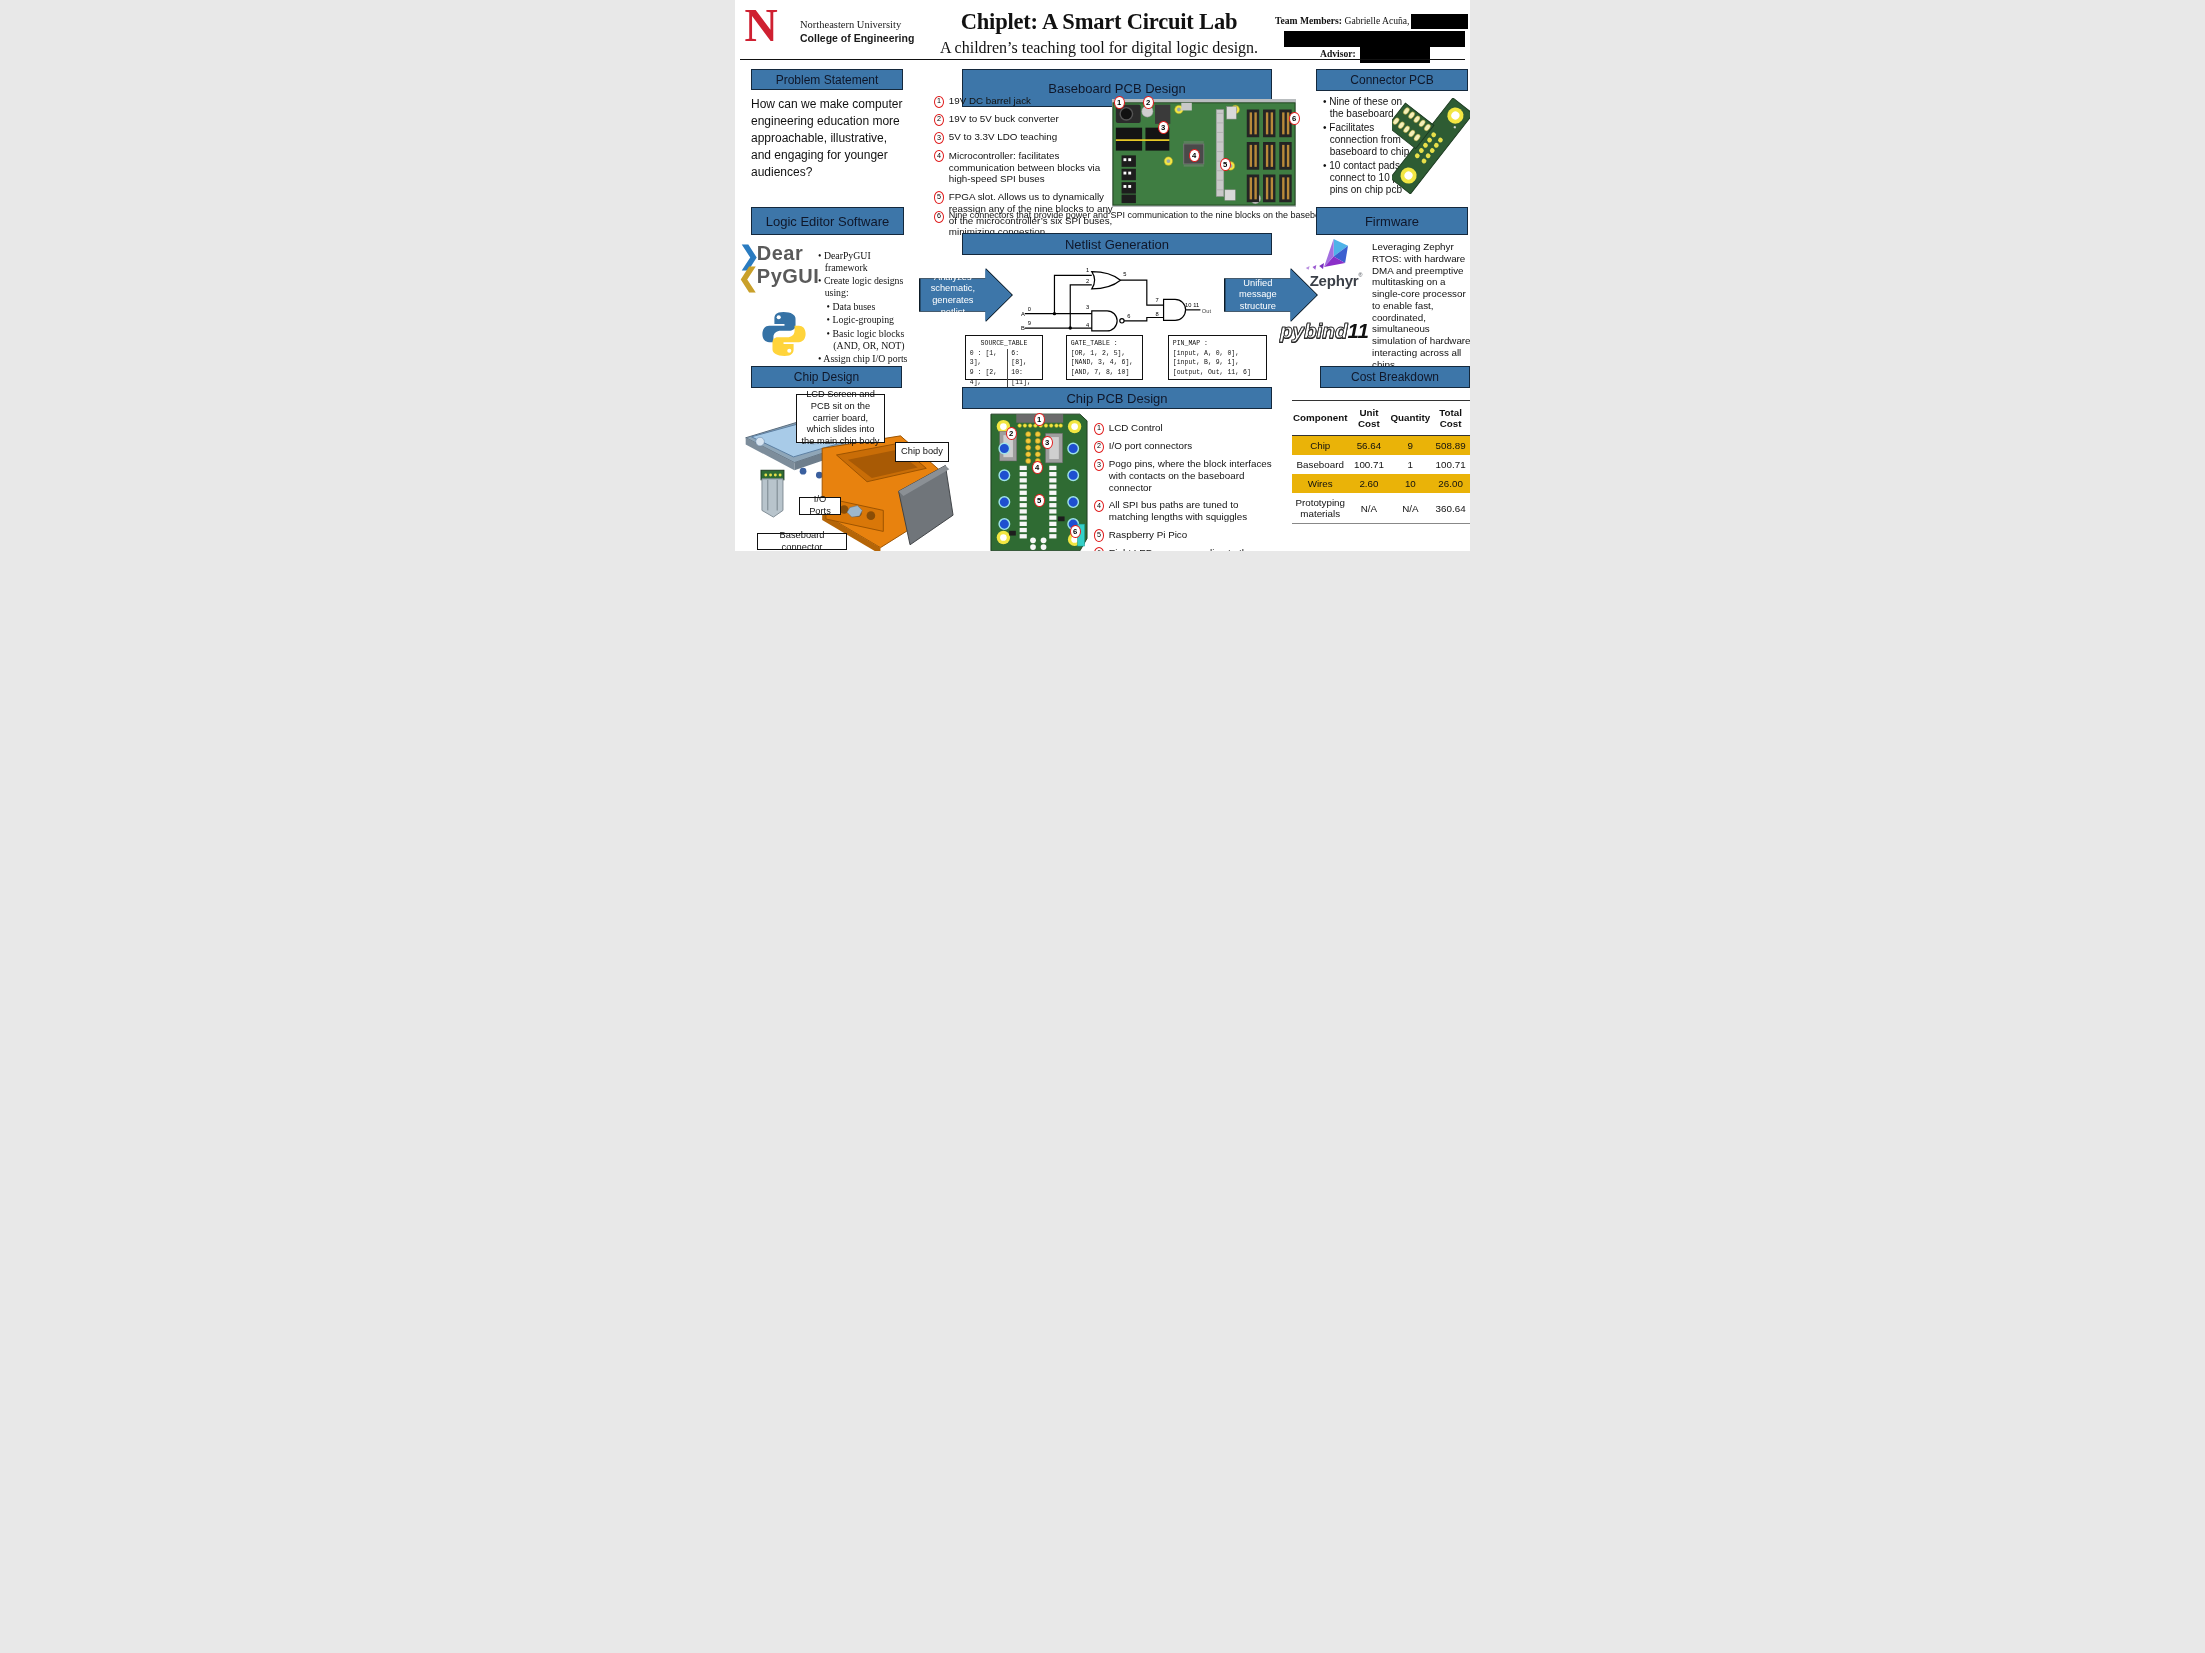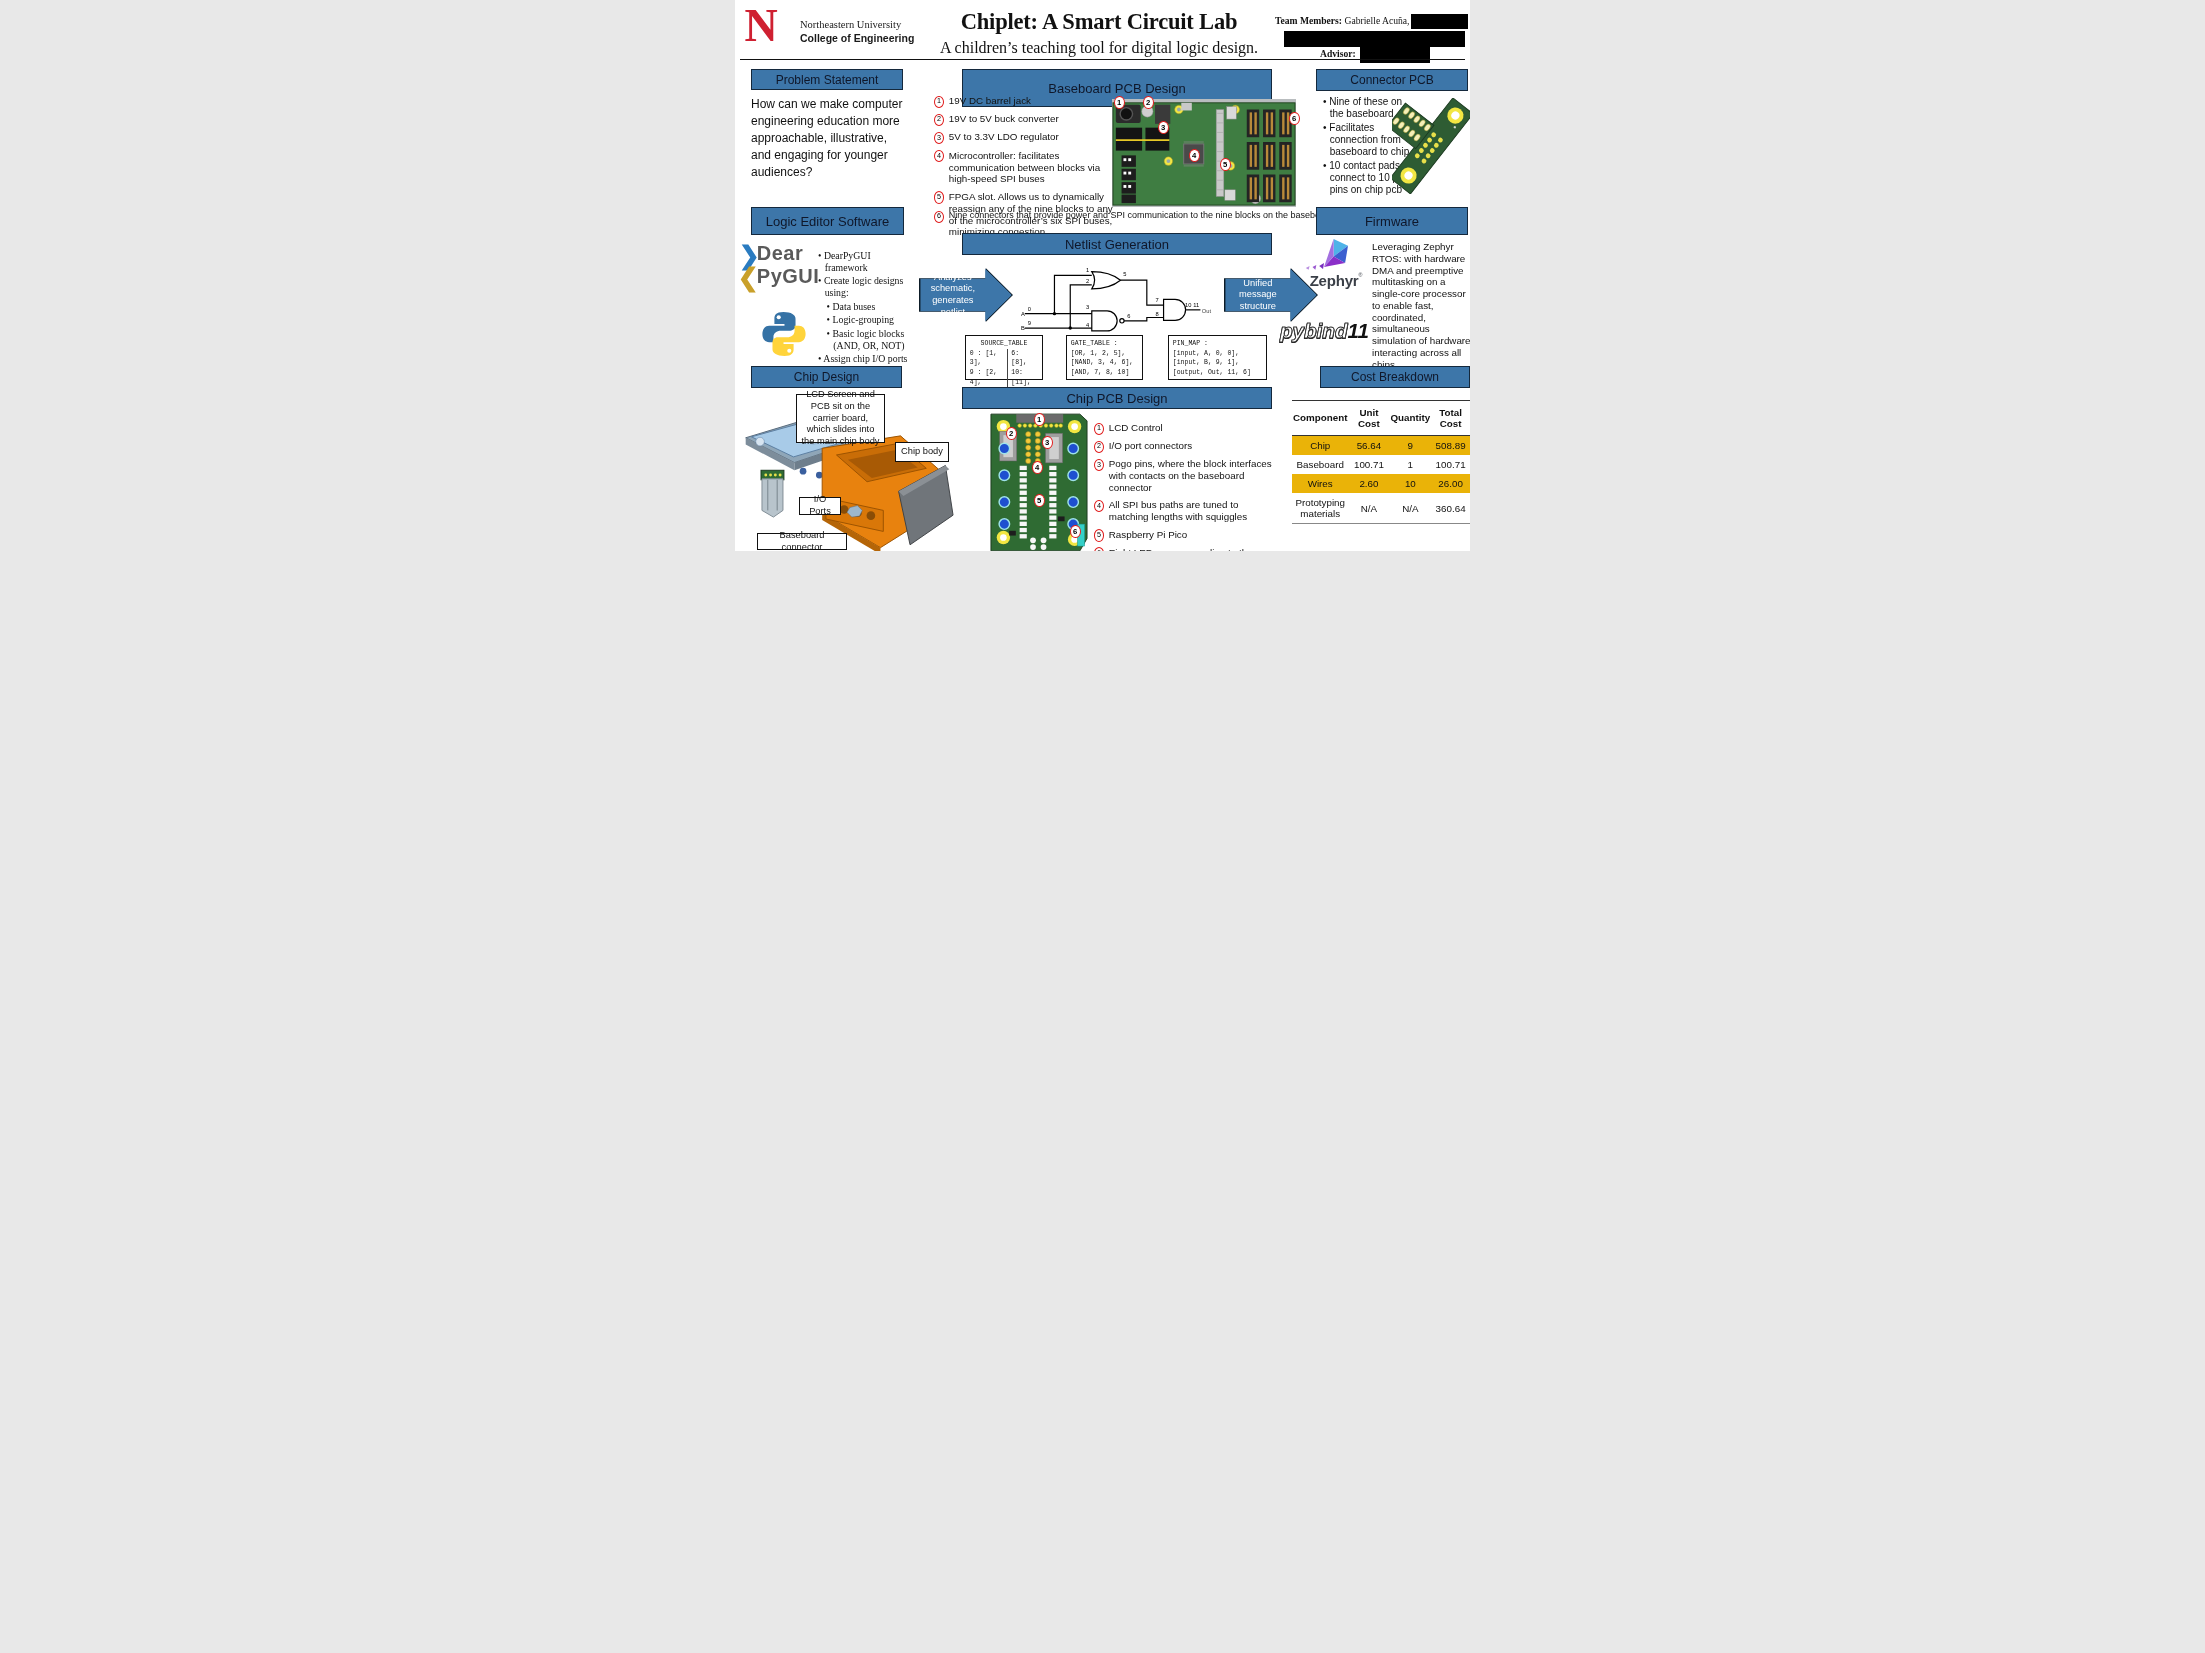--- a/index.html
+++ b/index.html
@@ -200,21 +200,21 @@
     <div class="numitem">
         <span class="cnum">1</span>
         <span>19V DC barrel jack</span>
       </div>
     <div class="numitem">
         <span class="cnum">2</span>
         <span>19V to 5V buck converter</span>
       </div>
     <div class="numitem">
         <span class="cnum">3</span>
-        <span>5V to 3.3V LDO regulator</span>
+        <span>5V to 3.3V LDO teaching</span>
       </div>
     <div class="numitem">
         <span class="cnum">4</span>
         <span>Microcontroller: facilitates communication between blocks via high-speed SPI buses</span>
       </div>
     <div class="numitem">
         <span class="cnum">5</span>
         <span>FPGA slot. Allows us to dynamically reassign any of the nine blocks to any of the microcontroller’s six SPI buses, minimizing congestion.</span>
       </div>
   </div>

